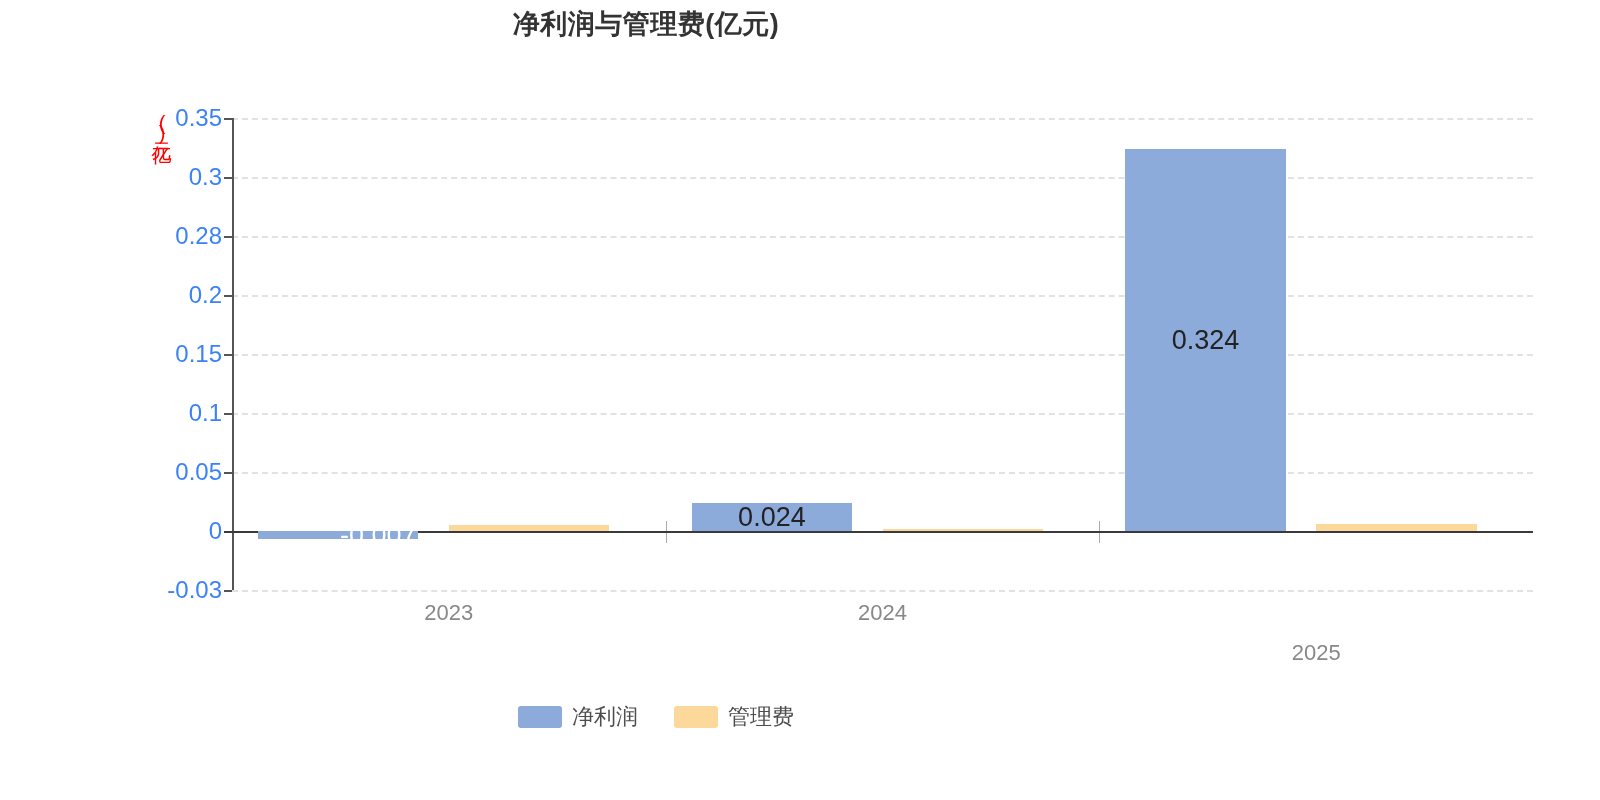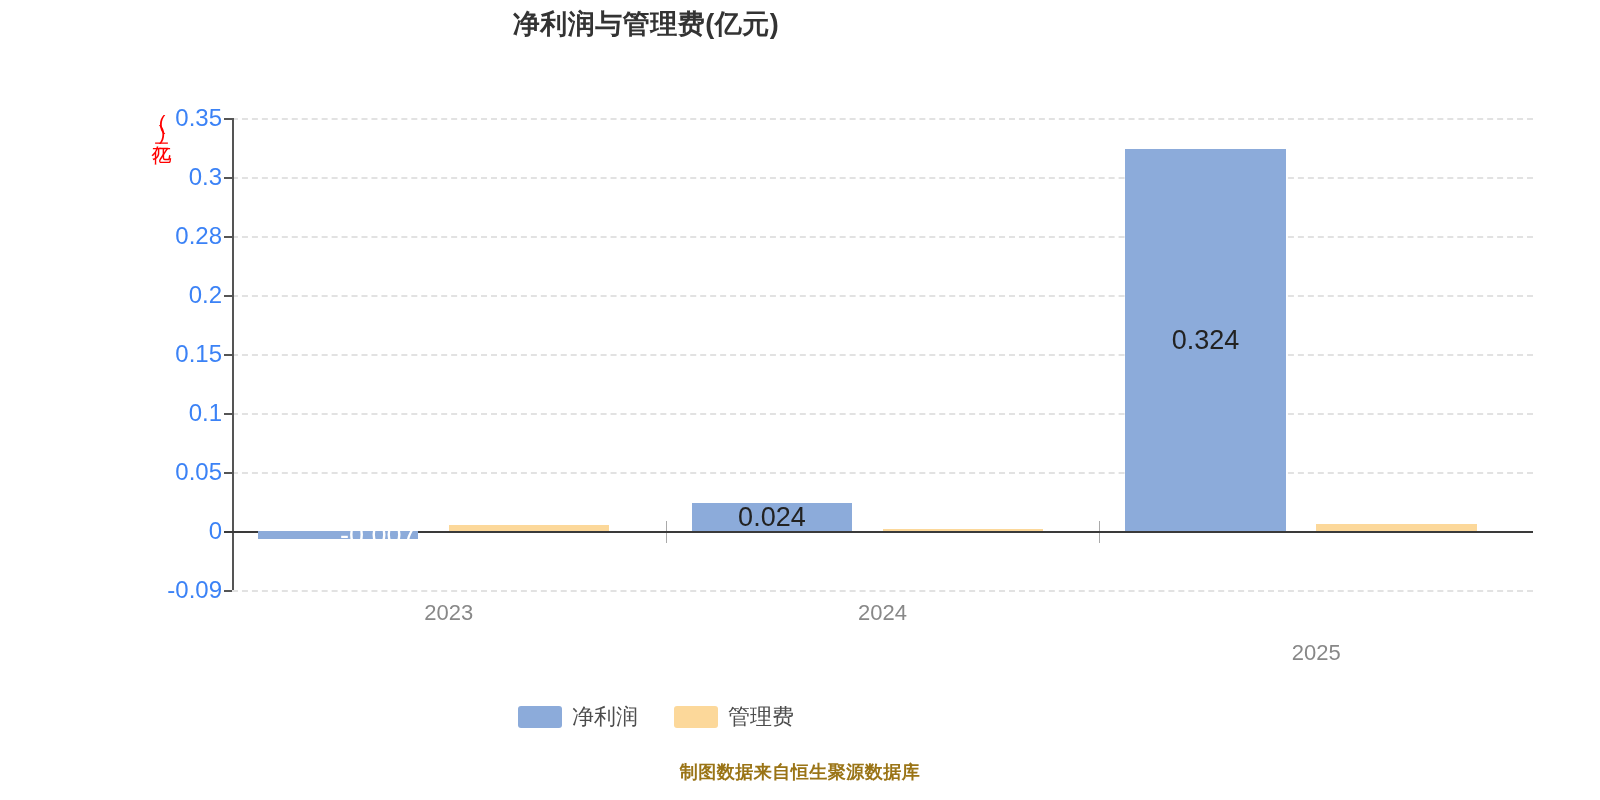--- a/index.html
+++ b/index.html
@@ -193,21 +193,21 @@
       <div class="ytick-label" style="top: 295px;">0.2</div>
       <div class="ytick-mark" style="top: 354px;"></div>
       <div class="ytick-label" style="top: 354px;">0.15</div>
       <div class="ytick-mark" style="top: 413px;"></div>
       <div class="ytick-label" style="top: 413px;">0.1</div>
       <div class="ytick-mark" style="top: 472px;"></div>
       <div class="ytick-label" style="top: 472px;">0.05</div>
       <div class="ytick-mark" style="top: 531px;"></div>
       <div class="ytick-label" style="top: 531px;">0</div>
       <div class="ytick-mark" style="top: 590px;"></div>
-      <div class="ytick-label" style="top: 590px;">-0.09</div>
+      <div class="ytick-label" style="top: 590px;">-0.03</div>
     </div>
   <div id="xtick-layer">
       <div class="xtick-label" style="left: 448.833px;">2023</div>
       <div class="xtick-label" style="left: 882.5px;">2024</div>
       <div class="xsep" style="left: 665.667px; top: 521px; height: 22px;"></div>
       <div class="xtick-label" style="left: 1316.17px; margin-top: 40px;">2025</div>
       <div class="xsep" style="left: 1099.33px; top: 521px; height: 22px;"></div>
     </div>
   <div id="bar-layer">
       <div class="bar net" title="净利润 2023: -0.007" style="left: 258.02px; top: 531px; width: 160.457px; height: 8.26px;"></div>
@@ -225,15 +225,14 @@
       <div class="legend-item">
         <span class="legend-swatch net"></span>
         <span class="legend-text">净利润</span>
       </div>
       <div class="legend-item">
         <span class="legend-swatch admin"></span>
         <span class="legend-text">管理费</span>
       </div>
     </div>
 
-  <div class="footer-note">制图数据来自恒生聚源数据库</div>
 
 </div>
 
 </body></html>

